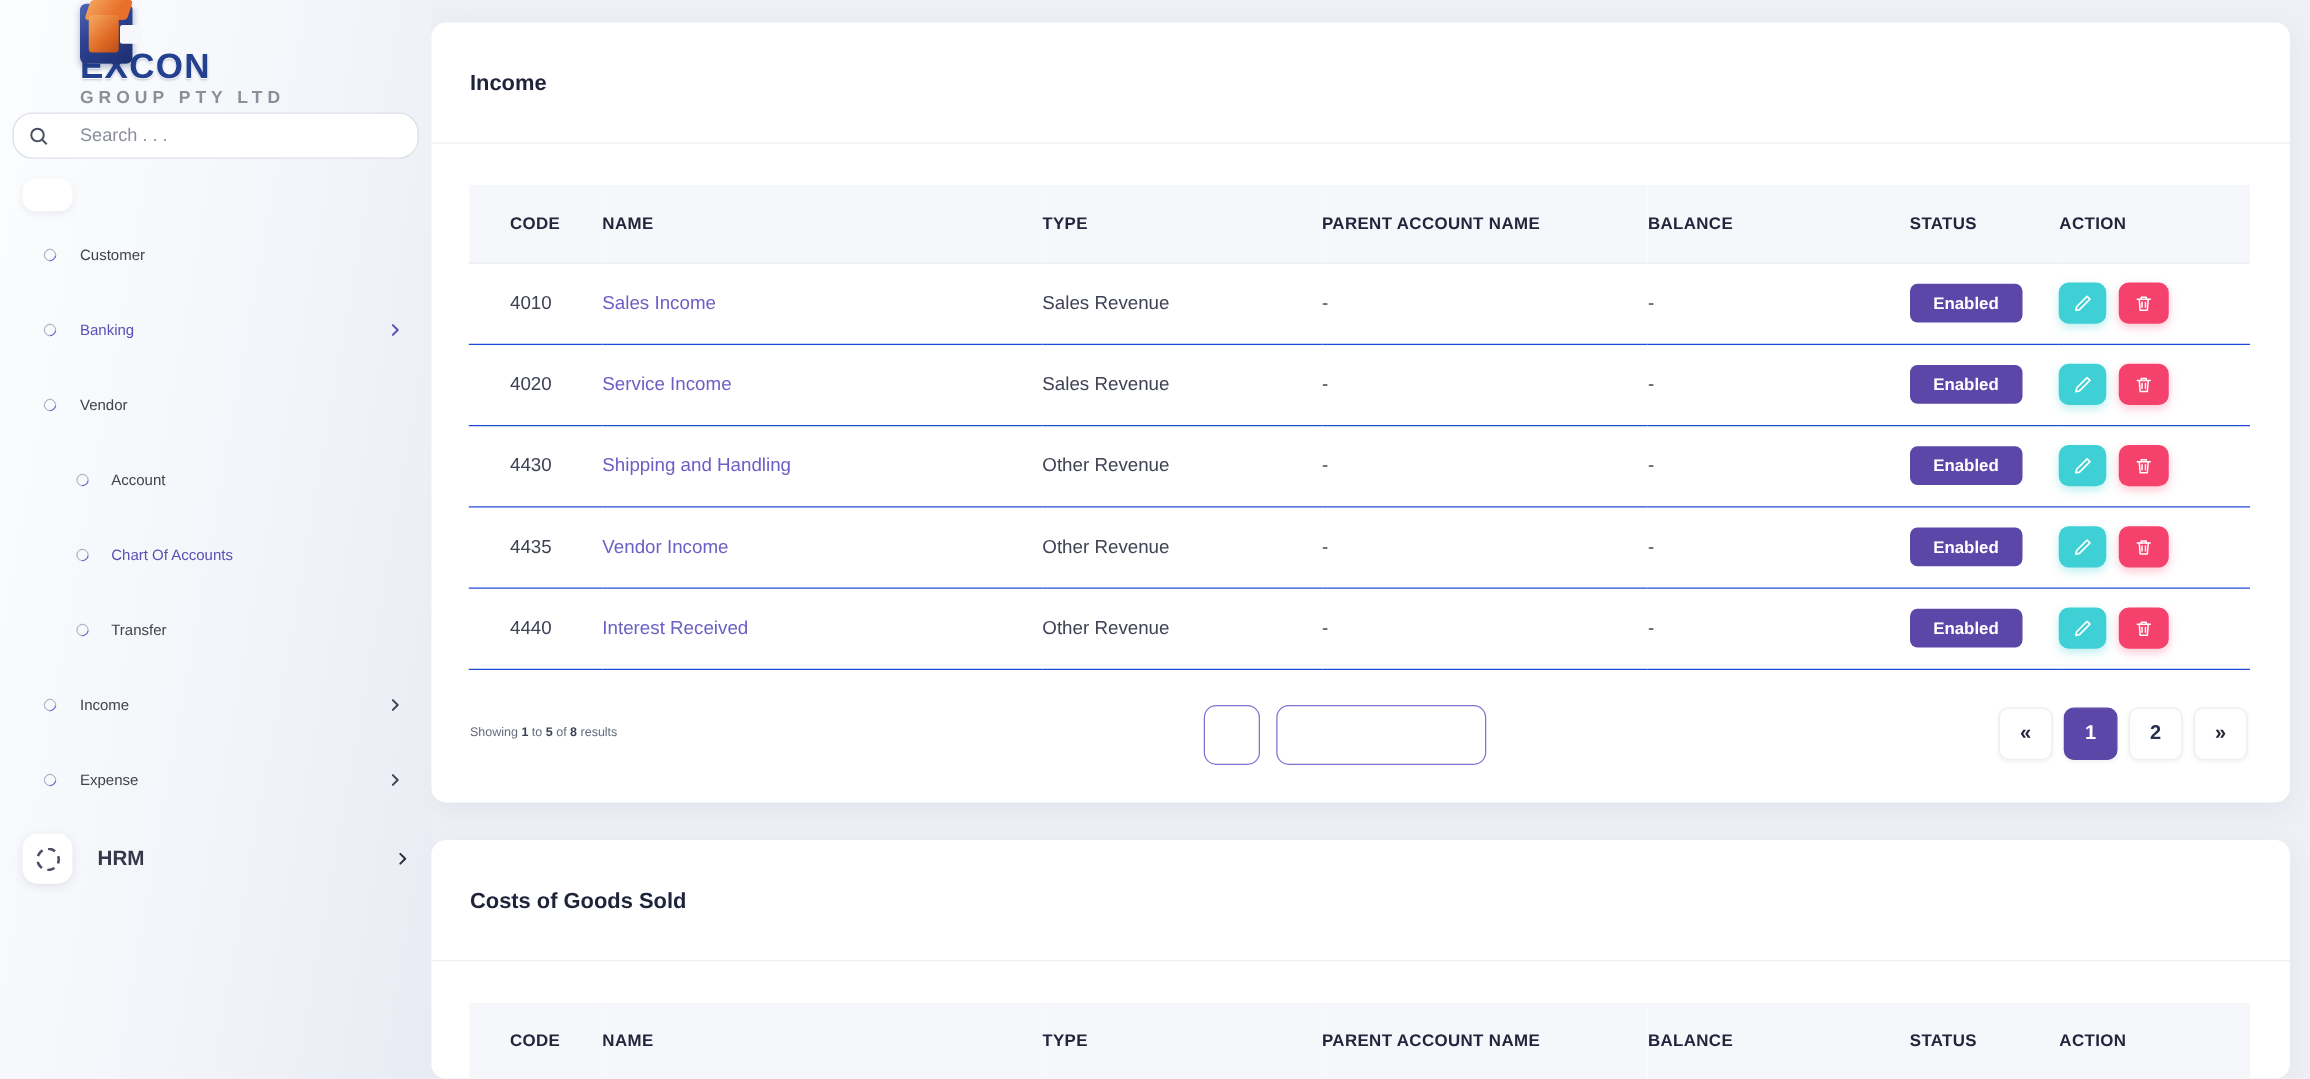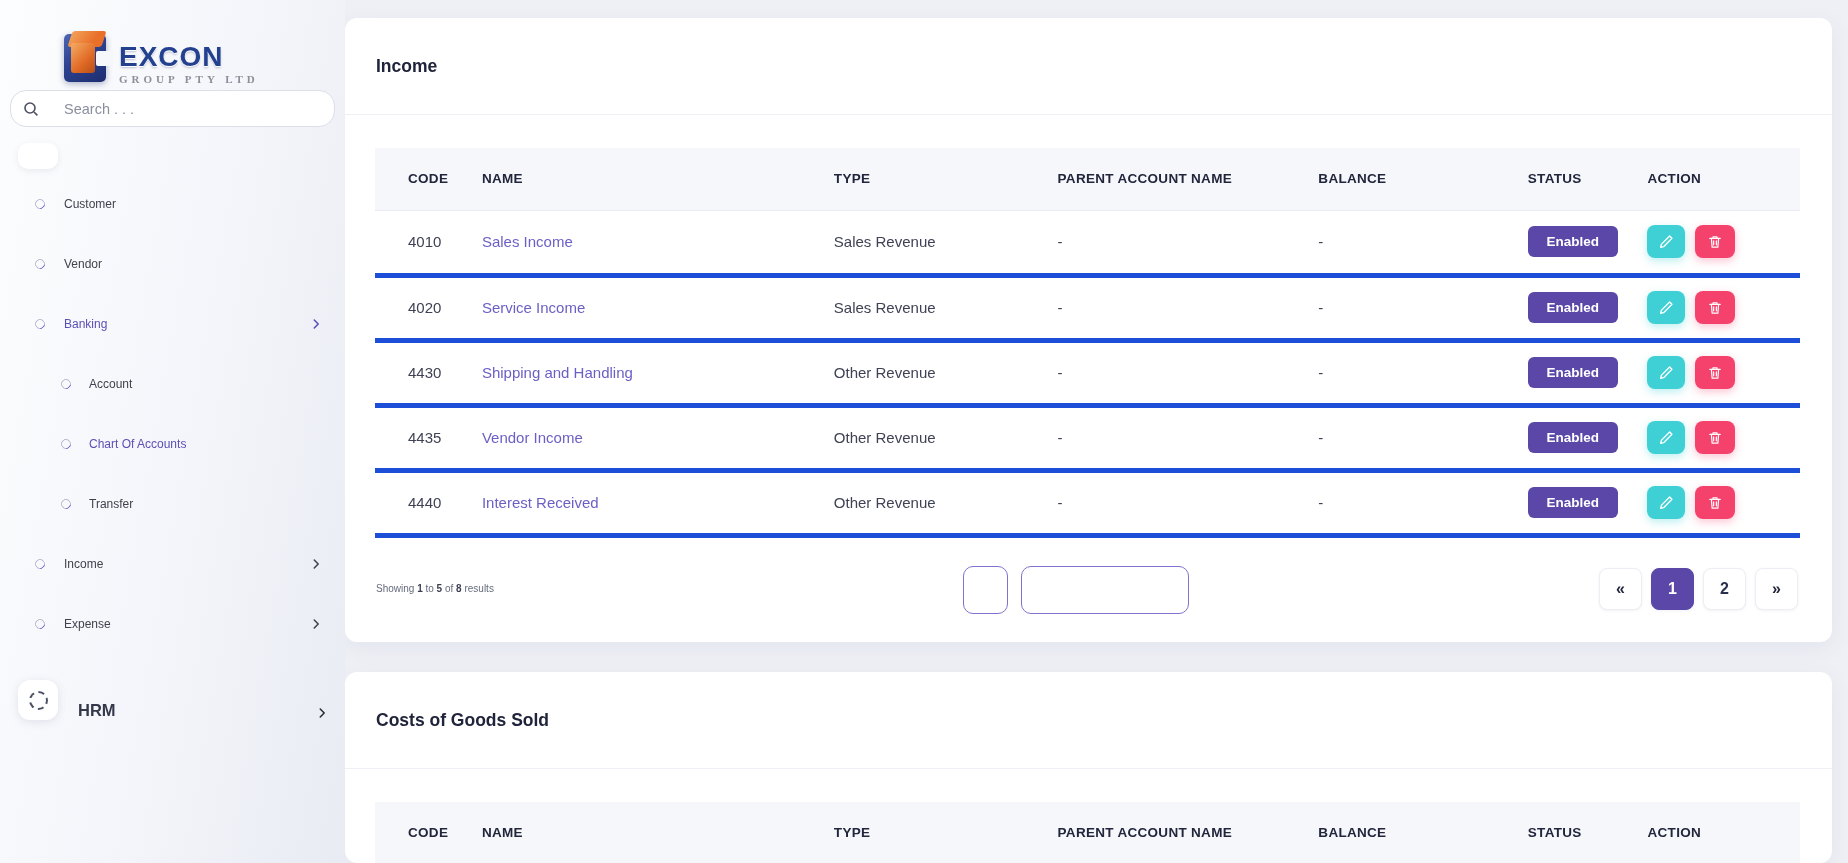--- a/index.html
+++ b/index.html
@@ -10,21 +10,21 @@
     color:#3f4254;
     display:flex;
   }
 
   
   .sidebar {
     width:345px; height:863px; flex:0 0 345px;
     background:linear-gradient(100deg,#fcfdfe 0%,#f4f5fa 55%,#e8ebf3 100%);
     position:relative;
   }
-  .logo-row { height:85px; display:flex; align-items:flex-end; padding-left:64px; }
+  .logo-row { height:85px; display:flex; align-items:flex-start; padding-left:64px;flex-direction:column; }
   .logo-cube { width:46px; height:54px; position:relative; margin-right:9px; }
   .logo-cube .cube-base {
     position:absolute; left:0; top:3px; width:42px; height:48px; border-radius:5px;
     background:linear-gradient(145deg,#4d66b4 0%,#2c4190 45%,#1d2e6e 100%);
     box-shadow:0 2px 6px rgba(30,45,110,.35);
   }
   .logo-cube .cube-top {
     position:absolute; left:6px; top:0; width:34px; height:16px;
     background:linear-gradient(110deg,#f3a25a 0%,#e8702a 70%);
     transform:skewX(-18deg); border-radius:3px;
@@ -36,21 +36,21 @@
   .logo-cube .cube-notch {
     position:absolute; right:-3px; top:20px; width:17px; height:15px;
     background:#f6f7fb; border-radius:2px;
   }
   .logo-text-wrap { display:flex; flex-direction:column; }
   .logo-name {
     font-size:28px; font-weight:800; letter-spacing:1px; color:#23418f;
     text-shadow:0 1px 0 #ffffff, 0 2px 2px rgba(20,40,100,.25);
     line-height:28px;
   }
-  .logo-tagline { font-size:11px; letter-spacing:4px; color:#8b8f99; font-weight:700; margin-top:2px;font-family:Liberation Serif, serif; }
+  .logo-tagline { font-size:14px; letter-spacing:4px; color:#8b8f99; font-weight:700; margin-top:2px; }
 
   .search-box {
     margin:5px 10px 0 10px; height:37px; background:#ffffff;
     border:1px solid #dcdfe8; border-radius:16px;
     display:flex; align-items:center; padding:0 12px;gap:16px;
   }
   .search-box svg { flex:0 0 16px; margin-right:9px; }
   .search-box input {
     border:none; outline:none; width:100%; font-size:14.5px;
     font-family:"Liberation Sans",sans-serif; color:#3f4254; background:transparent;
@@ -85,21 +85,21 @@
   }
   .nav-item.lvl1 { padding-left:35px; }
   .nav-item.lvl1 .ring { margin-right:19px; }
   .nav-item.lvl2 { padding-left:61px; }
   .nav-item.lvl2 .ring { margin-right:18px; }
   .nav-item .nav-label { flex:1; }
   .nav-item.active { color:#5a4fb5; }
   .nav-item.active .nav-label { color:#5a4fb5; }
   .chev-right { flex:0 0 14px; }
 
-  .hrm-row { height:66px; display:flex; align-items:flex-end; padding:0 16px 0 18px; cursor:pointer; }
+  .hrm-row { height:66px; display:flex; align-items:center; padding:0 16px 0 18px; cursor:pointer; }
   .hrm-icon-box {
     width:40px; height:40px; border-radius:12px; background:#ffffff;
     box-shadow:0 2px 8px rgba(80,90,130,.14);
     display:flex; align-items:center; justify-content:center; margin-right:20px;
   }
   .hrm-circle { width:19px; height:19px; border-radius:50%; border:2px dashed #4b5063; }
   .hrm-label { font-size:16.5px; font-weight:600; color:#35374a; flex:1; }
 
   
   .main { flex:1; padding:18px 16px 0 0; }
@@ -116,21 +116,21 @@
   .card-title { font-size:17.5px; font-weight:700; color:#20243a; }
   .card-body { padding:33px 32px 0 30px; }
 
   table { width:100%; border-collapse:collapse; table-layout:fixed; }
   thead tr { background:#f6f7fb; height:62px; border-bottom:1px solid #e9ebf3; }
   th {
     text-align:left; font-size:13.5px; font-weight:700; color:#22263c;
     letter-spacing:.3px; padding:0 6px 0 0; white-space:nowrap; overflow:hidden;
   }
   th:first-child { padding-left:33px; }
-  tbody tr { height:65px; border-bottom:5px solid #1d4ed8; }
+  tbody tr { height:65px; border-bottom:1px solid #1d4ed8; }
   td { font-size:15px; color:#3f4254; padding:0 6px 0 0; }
   td:first-child { padding-left:33px; }
   .name-link { color:#6b5fc5; text-decoration:none; cursor:pointer;margin-top:48px; }
   .badge {
     display:inline-block; width:90px; padding:8px 0; text-align:center;
     background:#5b47a8; color:#ffffff; font-size:13.5px; font-weight:600;
     border-radius:6px; cursor:pointer;
   }
   .actions { display:flex; gap:10px; }
   .act-btn {
@@ -190,32 +190,32 @@
   <div class="ghost-box"></div>
 
 
   <div class="nav" id="nav">
   <div class="nav-item lvl1">
     <span class="ring"></span>
     <span class="nav-label">Customer</span>
 
   </div>
 
-  <div class="nav-item lvl1">
-    <span class="ring"></span>
-    <span class="nav-label">Vendor</span>
-
-  </div>
-
   <div class="nav-item lvl1 active">
     <span class="ring"></span>
     <span class="nav-label">Banking</span>
     <svg class="chev-right" width="14" height="14" viewBox="0 0 16 16" fill="none" stroke="currentColor" stroke-width="1.8" stroke-linecap="round" stroke-linejoin="round">
       <path d="M6 3.5L10.5 8L6 12.5"></path>
     </svg>
+  </div>
+
+  <div class="nav-item lvl1">
+    <span class="ring"></span>
+    <span class="nav-label">Vendor</span>
+
   </div>
 
   <div class="nav-item lvl2">
     <span class="ring"></span>
     <span class="nav-label">Account</span>
 
   </div>
 
   <div class="nav-item lvl2 active">
     <span class="ring"></span>

